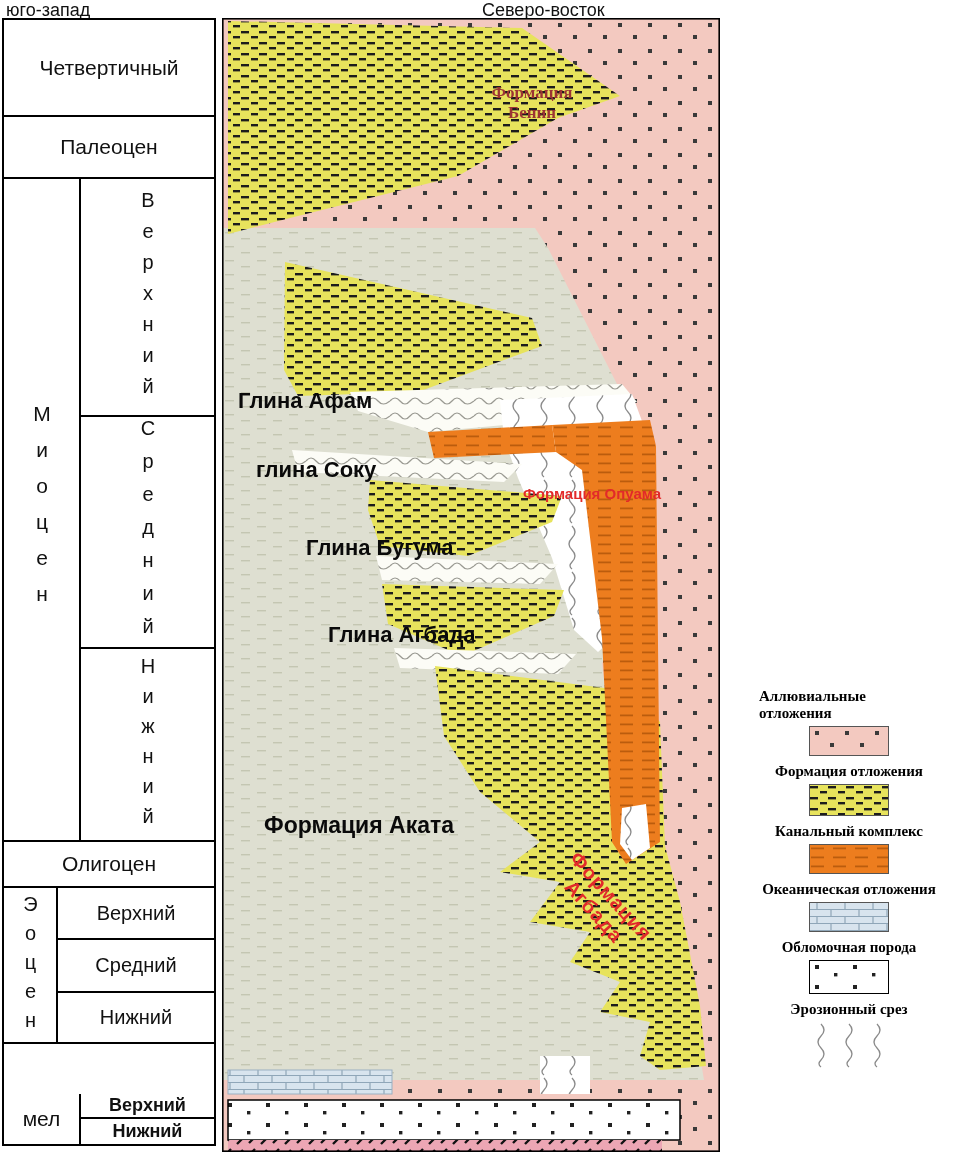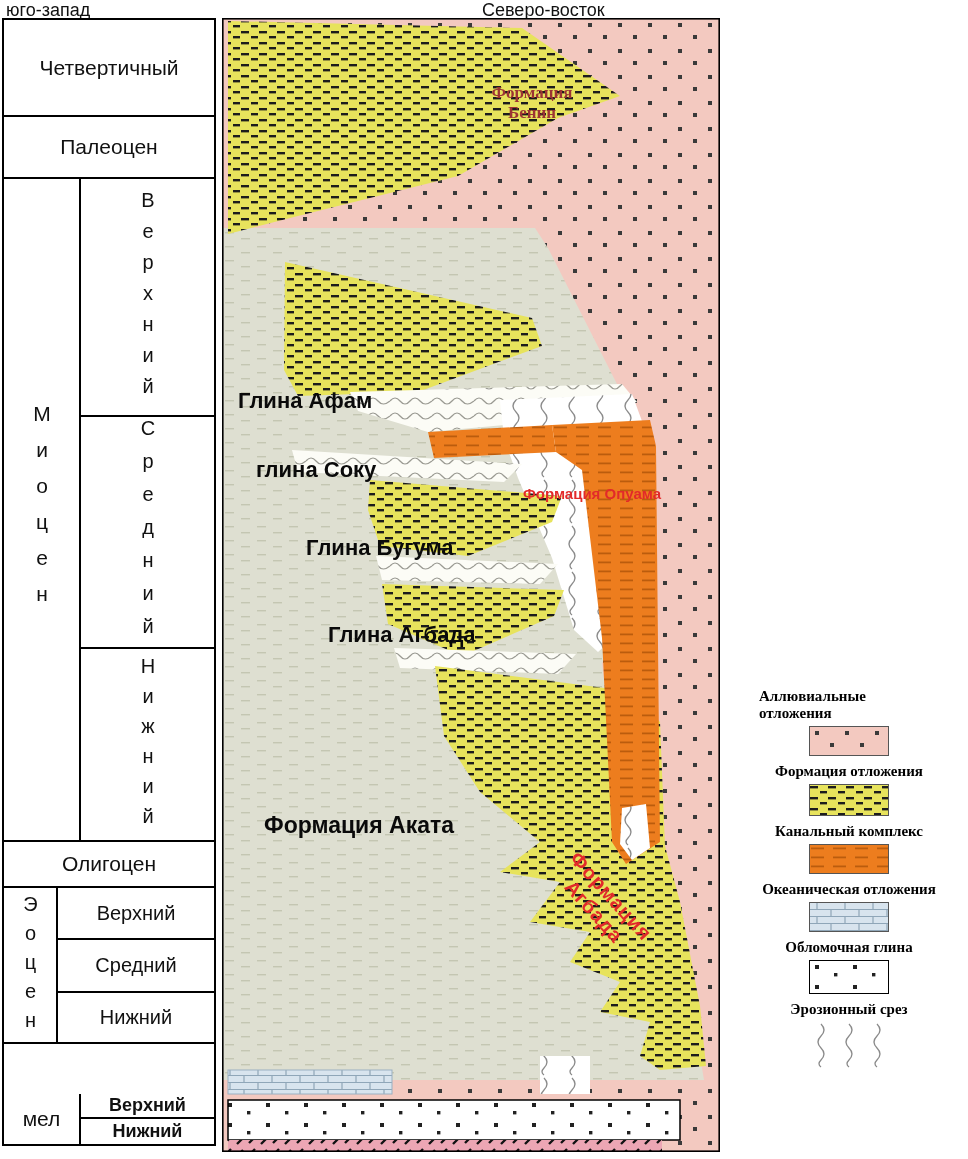--- a/index.html
+++ b/index.html
@@ -201,21 +201,21 @@
       <div class="leg-label">Океаническая отложения</div>
       <div class="leg-swatch">
         <svg width="80" height="30">
             <rect x="0.5" y="0.5" width="79" height="29" fill="url(#pat-carbonate)" stroke="#555"></rect>
           </svg>
       </div>
     </div>
 
 
     <div class="leg-item">
-      <div class="leg-label">Обломочная глина</div>
+      <div class="leg-label">Обломочная порода</div>
       <div class="leg-swatch">
         <svg width="80" height="34">
             <rect x="0.5" y="0.5" width="79" height="33" fill="url(#pat-clastic)" stroke="#000"></rect>
           </svg>
       </div>
     </div>
 
 
     <div class="leg-item">
       <div class="leg-label">Эрозионный срез</div>

